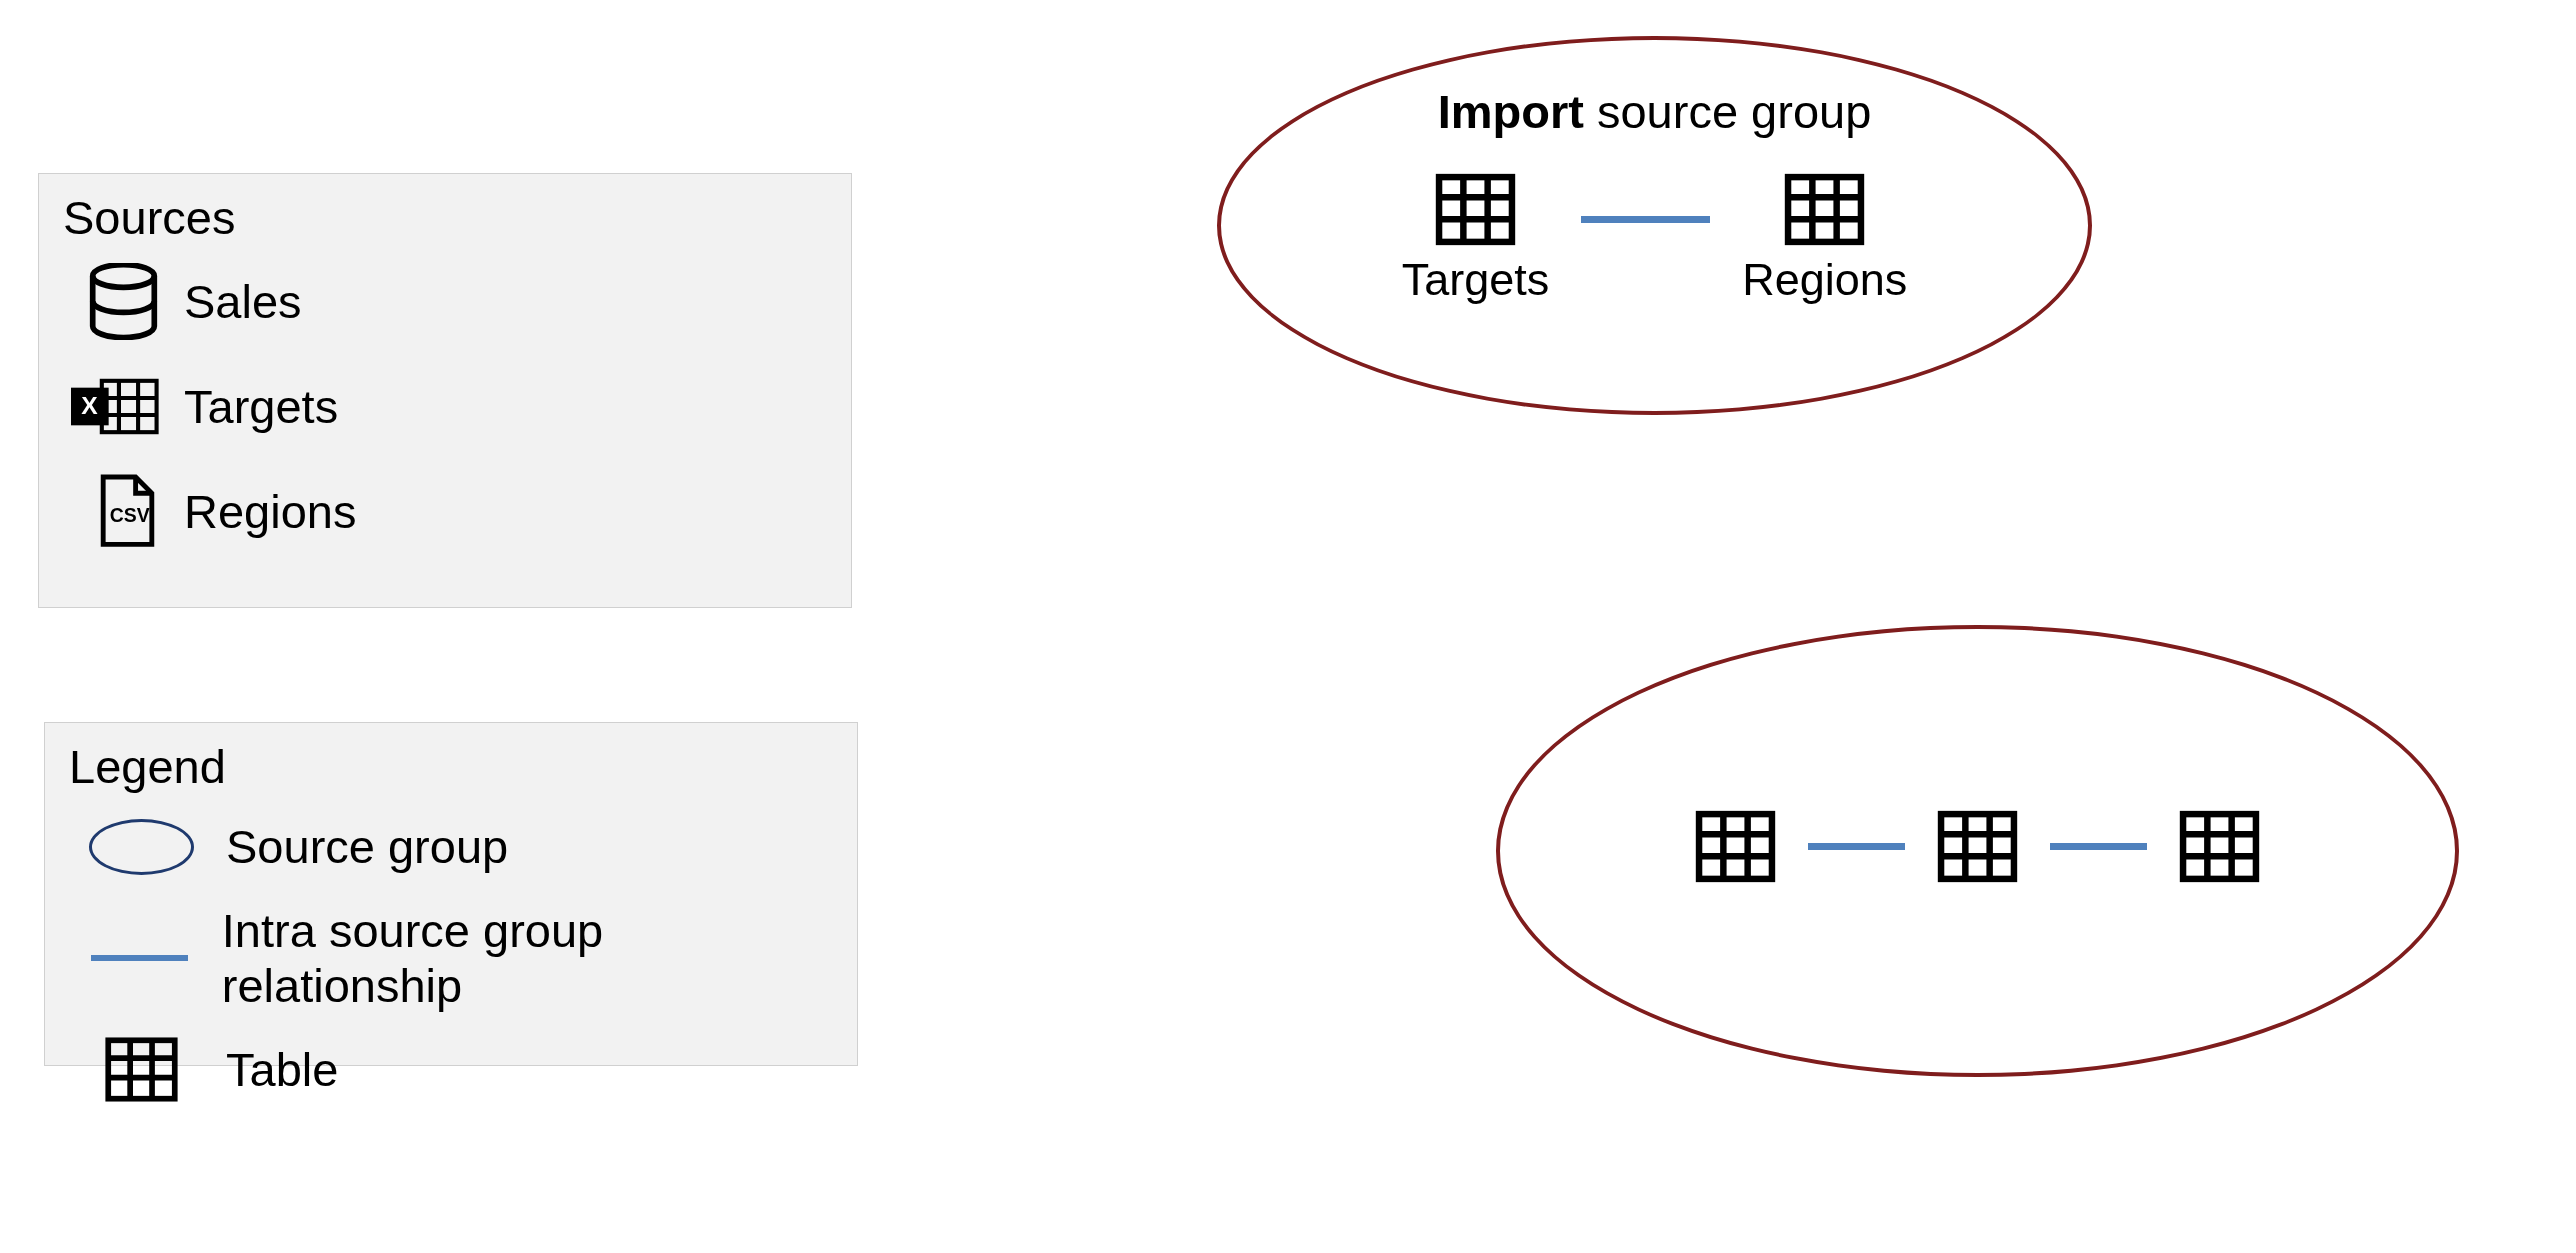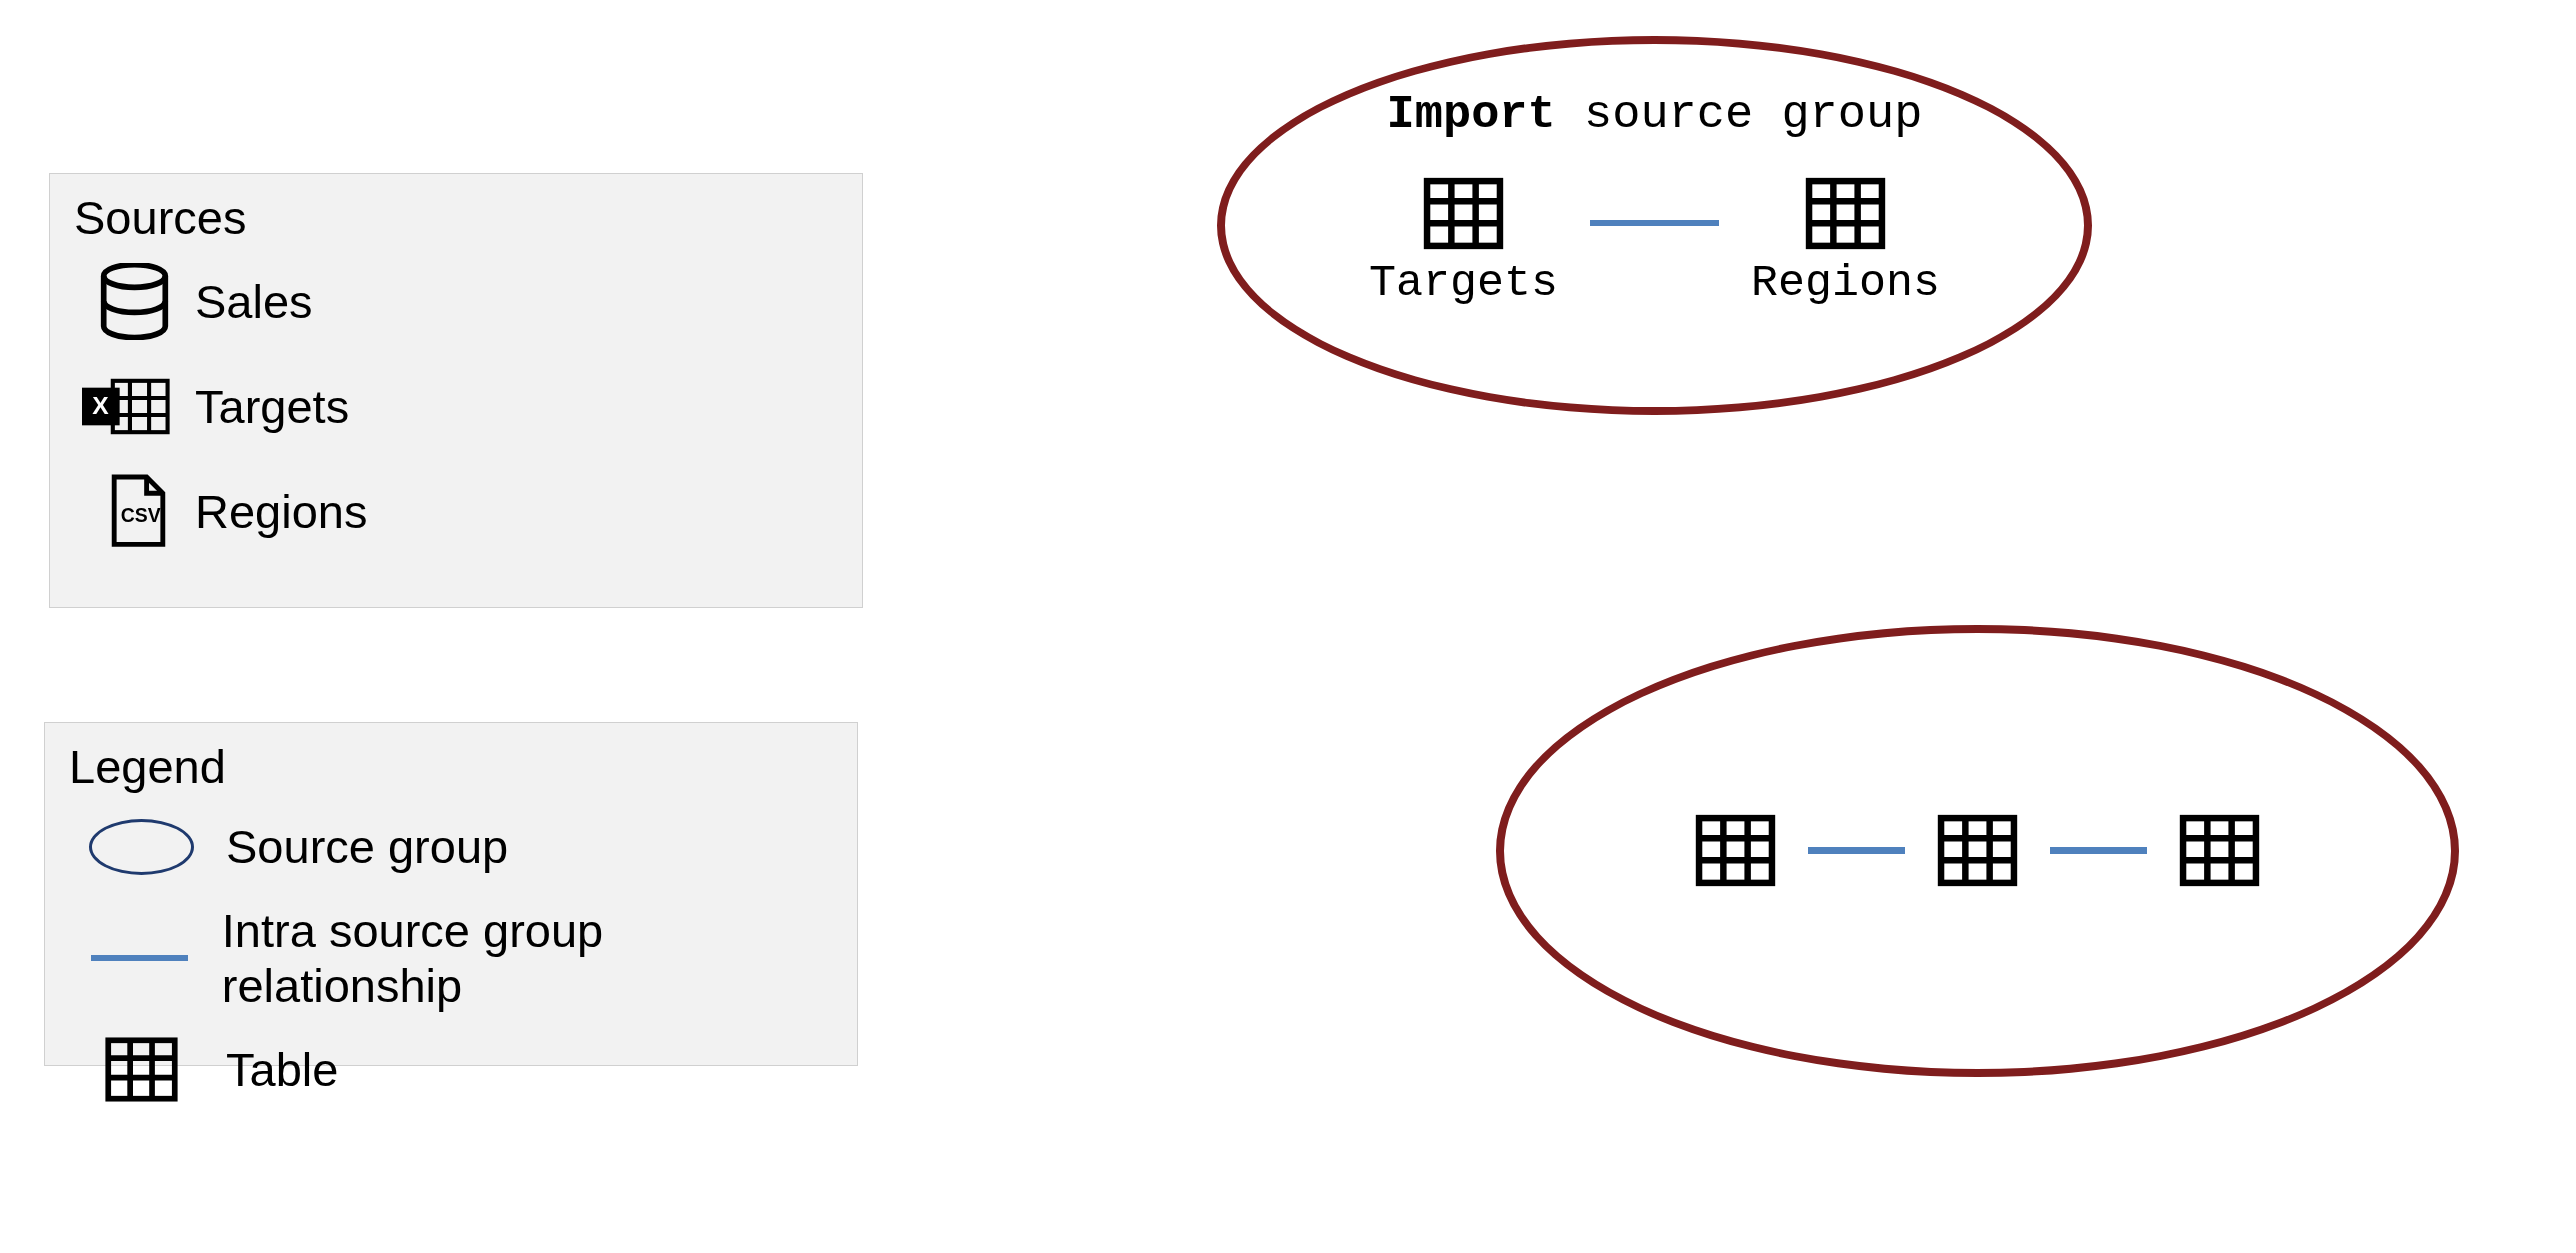--- a/index.html
+++ b/index.html
@@ -11,21 +11,21 @@
       position: relative;
       color: #000;
     }
     .panel {
       position: absolute;
       background: #f2f2f2;
       border: 1.6px solid #d0d0d0;
       padding: 16px 24px;
     }
     .sources-panel {
-      left: 49px;
+      left: 38px;
       top: 173px;
       width: 814px;
       height: 435px;
     }
     .panel-title {
       font-size: 47px;
       font-weight: 400;
       margin-bottom: 16px;
     }
     .source-row {
@@ -65,24 +65,23 @@
       display: flex;
       align-items: center;
       justify-content: center;
     }
     .legend-label {
       font-size: 47px;
       font-weight: 400;
     }
     .ellipse {
       position: absolute;
-      border: 8px solid #7f1d1d;
+      border: 4px solid #7f1d1d;
       border-radius: 50%;
       background: transparent;
-      font-family: Liberation Mono, monospace;
     }
     .import-ellipse {
       left: 1217px;
       top: 36px;
       width: 875px;
       height: 379px;
     }
     .sales-ellipse {
       left: 1496px;
       top: 625px;

